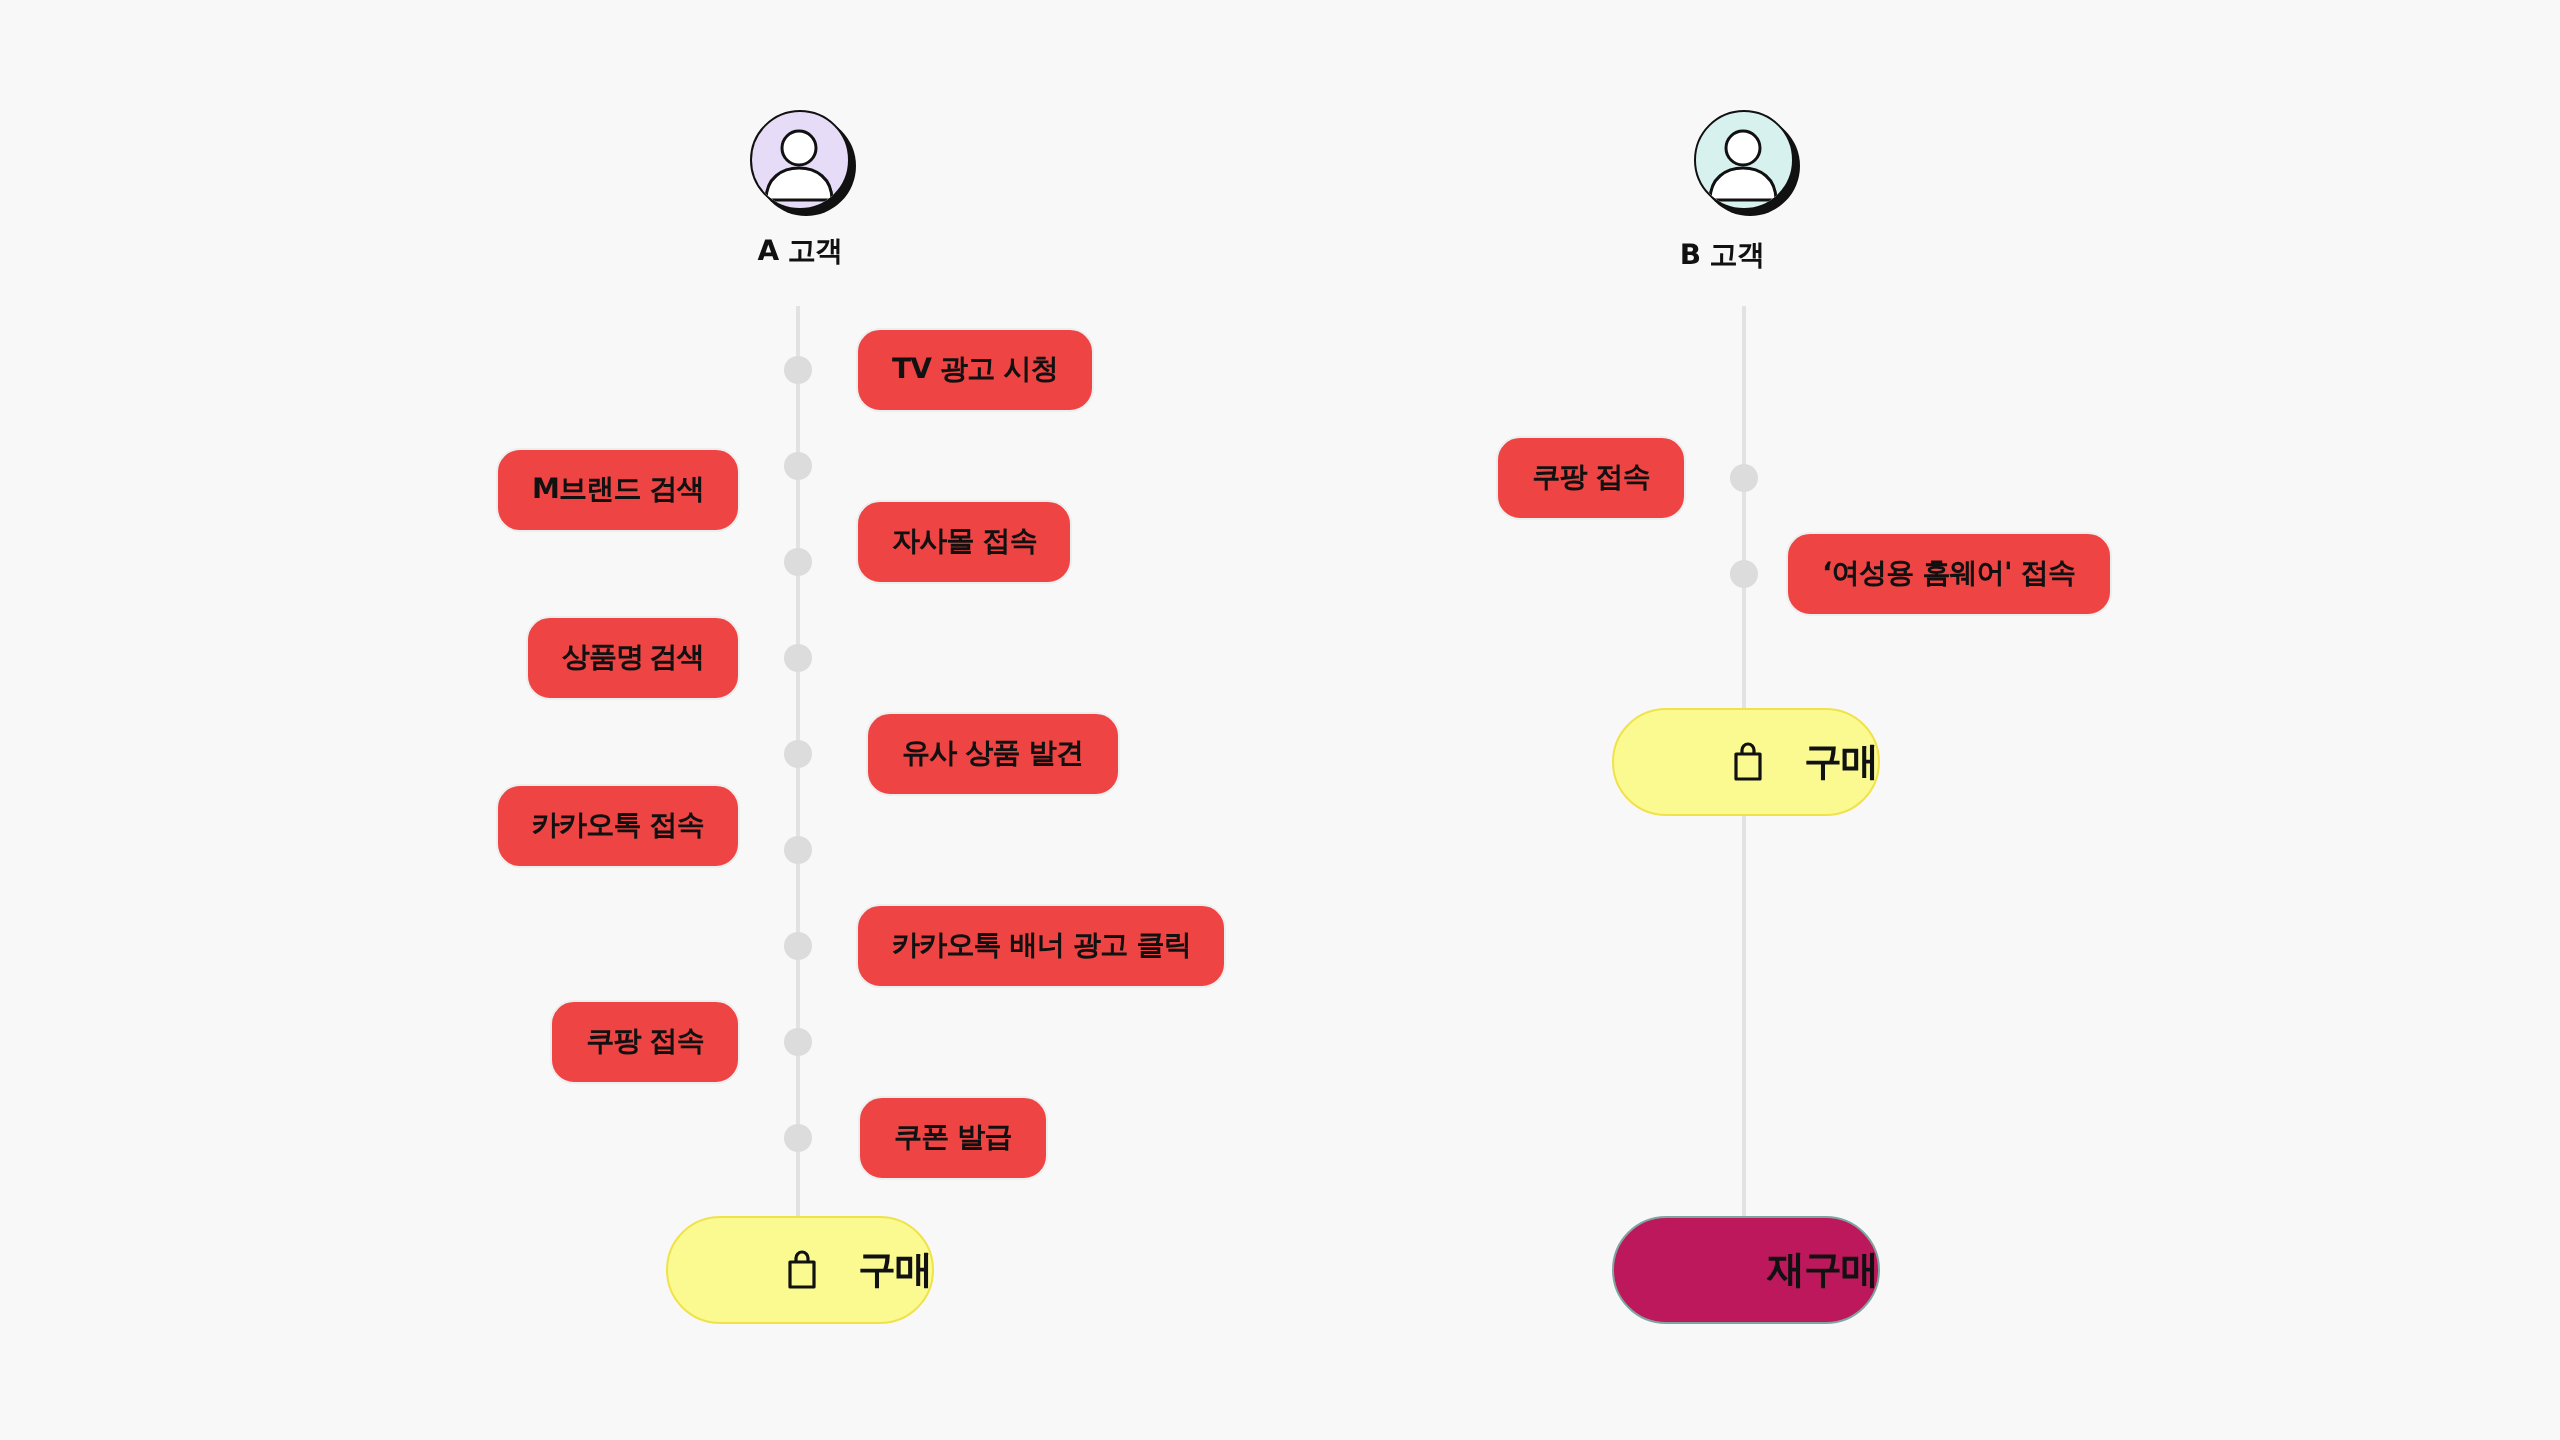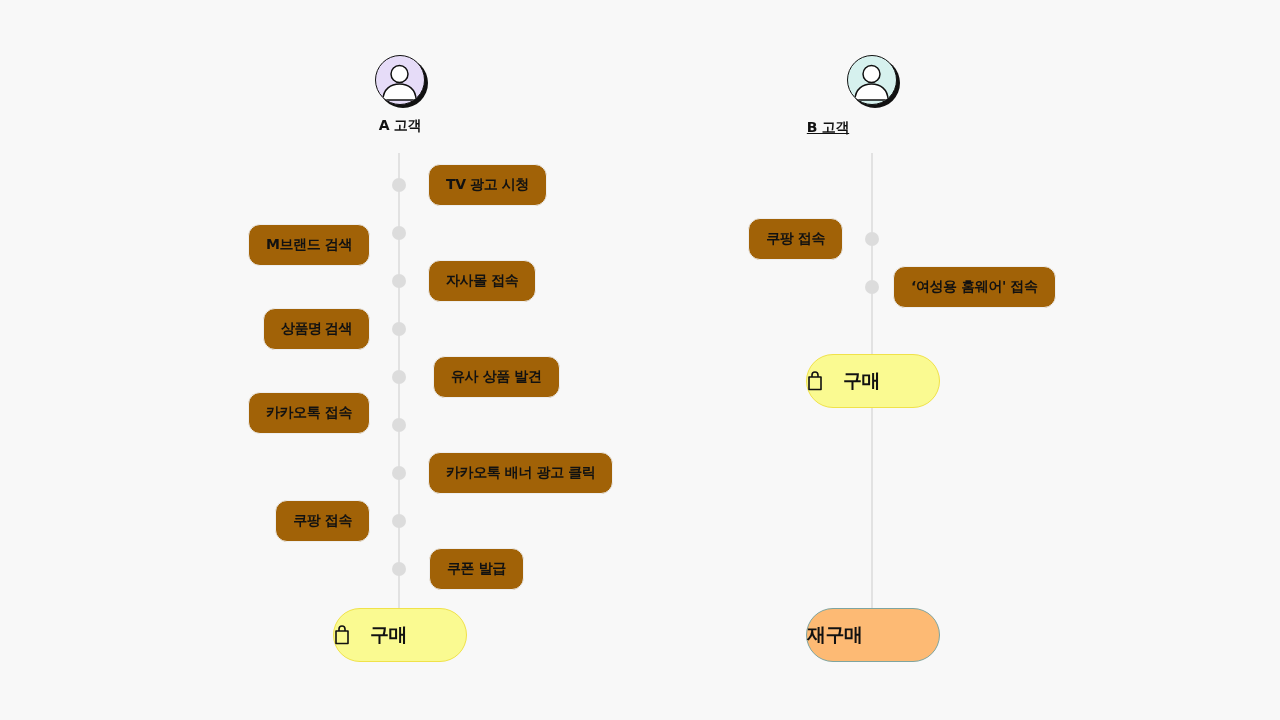--- a/index.html
+++ b/index.html
@@ -35,48 +35,48 @@
     .dot {
       position: absolute;
       width: 14px; height: 14px;
       border-radius: 50%;
       background: #dcdcdc;
     }
     .step {
       position: absolute;
       height: 42px;
       padding: 0 17px;
-      background: #a16207;
+      background: #ef4444;
       border: 1px solid #eeeeee;
       border-radius: 12px;
       font-size: 14px;
       font-weight: bold;
       letter-spacing: -0.4px;
       display: flex;
       align-items: center;
       white-space: nowrap;
     }
     .pill {
       position: absolute;
       width: 134px; height: 54px;
       border-radius: 27px;
       display: flex;
       align-items: center;
-      justify-content: flex-start;
+      justify-content: flex-end;
       gap: 20px;
       font-size: 19px;
       font-weight: bold;
       letter-spacing: -0.5px;
     }
     .pill.buy {
       background: #fafa91;
       border: 1.5px solid #f0e24a;
     }
     .pill.rebuy {
-      background: #fdba74;
+      background: #be185d;
       border: 1.5px solid #7fa5a0;
     }
   </style>
 </head>
 <body>
 
 <div>
   <div class="avatar" style="left:375px; top:55px; background:#e6dcf8;">
     <svg width="48" height="48" viewBox="0 0 48 48">
       <circle cx="23.5" cy="18" r="8.5" fill="#fff" stroke="#111" stroke-width="1.5"></circle>
@@ -92,21 +92,21 @@
   <div class="dot" style="left:392px; top:274px;"></div>
   <div class="dot" style="left:392px; top:322px;"></div>
   <div class="dot" style="left:392px; top:370px;"></div>
   <div class="dot" style="left:392px; top:418px;"></div>
   <div class="dot" style="left:392px; top:466px;"></div>
   <div class="dot" style="left:392px; top:514px;"></div>
   <div class="dot" style="left:392px; top:562px;"></div>
 
   <div class="step" style="left:428px; top:164px;">TV 광고 시청</div>
   <div class="step" style="right:910px; top:224px;">M브랜드 검색</div>
-  <div class="step" style="left:428px; top:260px;">자사몰 접속</div>
+  <div class="step" style="left:428px; top:250px;">자사몰 접속</div>
   <div class="step" style="right:910px; top:308px;font-family:Liberation Serif, serif;">상품명 검색</div>
   <div class="step" style="left:433px; top:356px;">유사 상품 발견</div>
   <div class="step" style="right:910px; top:392px;">카카오톡 접속</div>
   <div class="step" style="left:428px; top:452px;">카카오톡 배너 광고 클릭</div>
   <div class="step" style="right:910px; top:500px;">쿠팡 접속</div>
   <div class="step" style="left:429px; top:548px;">쿠폰 발급</div>
 
   <div class="pill buy" style="left:333px; top:608px;">
     <svg width="16" height="20" viewBox="0 0 16 20">
       <path d="M2 6 H14 V18.5 H2 Z" fill="none" stroke="#111" stroke-width="1.6" stroke-linejoin="round"></path>
@@ -116,21 +116,21 @@
   </div>
 </div>
 
 <div>
   <div class="avatar" style="left:847px; top:55px; background:#d6f1ee;">
     <svg width="48" height="48" viewBox="0 0 48 48">
       <circle cx="23.5" cy="18" r="8.5" fill="#fff" stroke="#111" stroke-width="1.5"></circle>
       <path d="M7 44 C7 33 15 28 23.5 28 C32 28 40 33 40 44 Z" fill="#fff" stroke="#111" stroke-width="1.5"></path>
     </svg>
   </div>
-  <div class="cust-label" style="left:768px; top:119px;text-decoration:underline;">B 고객</div>
+  <div class="cust-label" style="left:801px; top:119px;">B 고객</div>
 
   <div class="vline" style="left:871px; top:153px; height:460px;"></div>
 
   <div class="dot" style="left:865px; top:232px;"></div>
   <div class="dot" style="left:865px; top:280px;"></div>
 
   <div class="step" style="right:437px; top:218px;">쿠팡 접속</div>
   <div class="step" style="left:893px; top:266px;">‘여성용 홈웨어' 접속</div>
 
   <div class="pill buy" style="left:806px; top:354px;">

